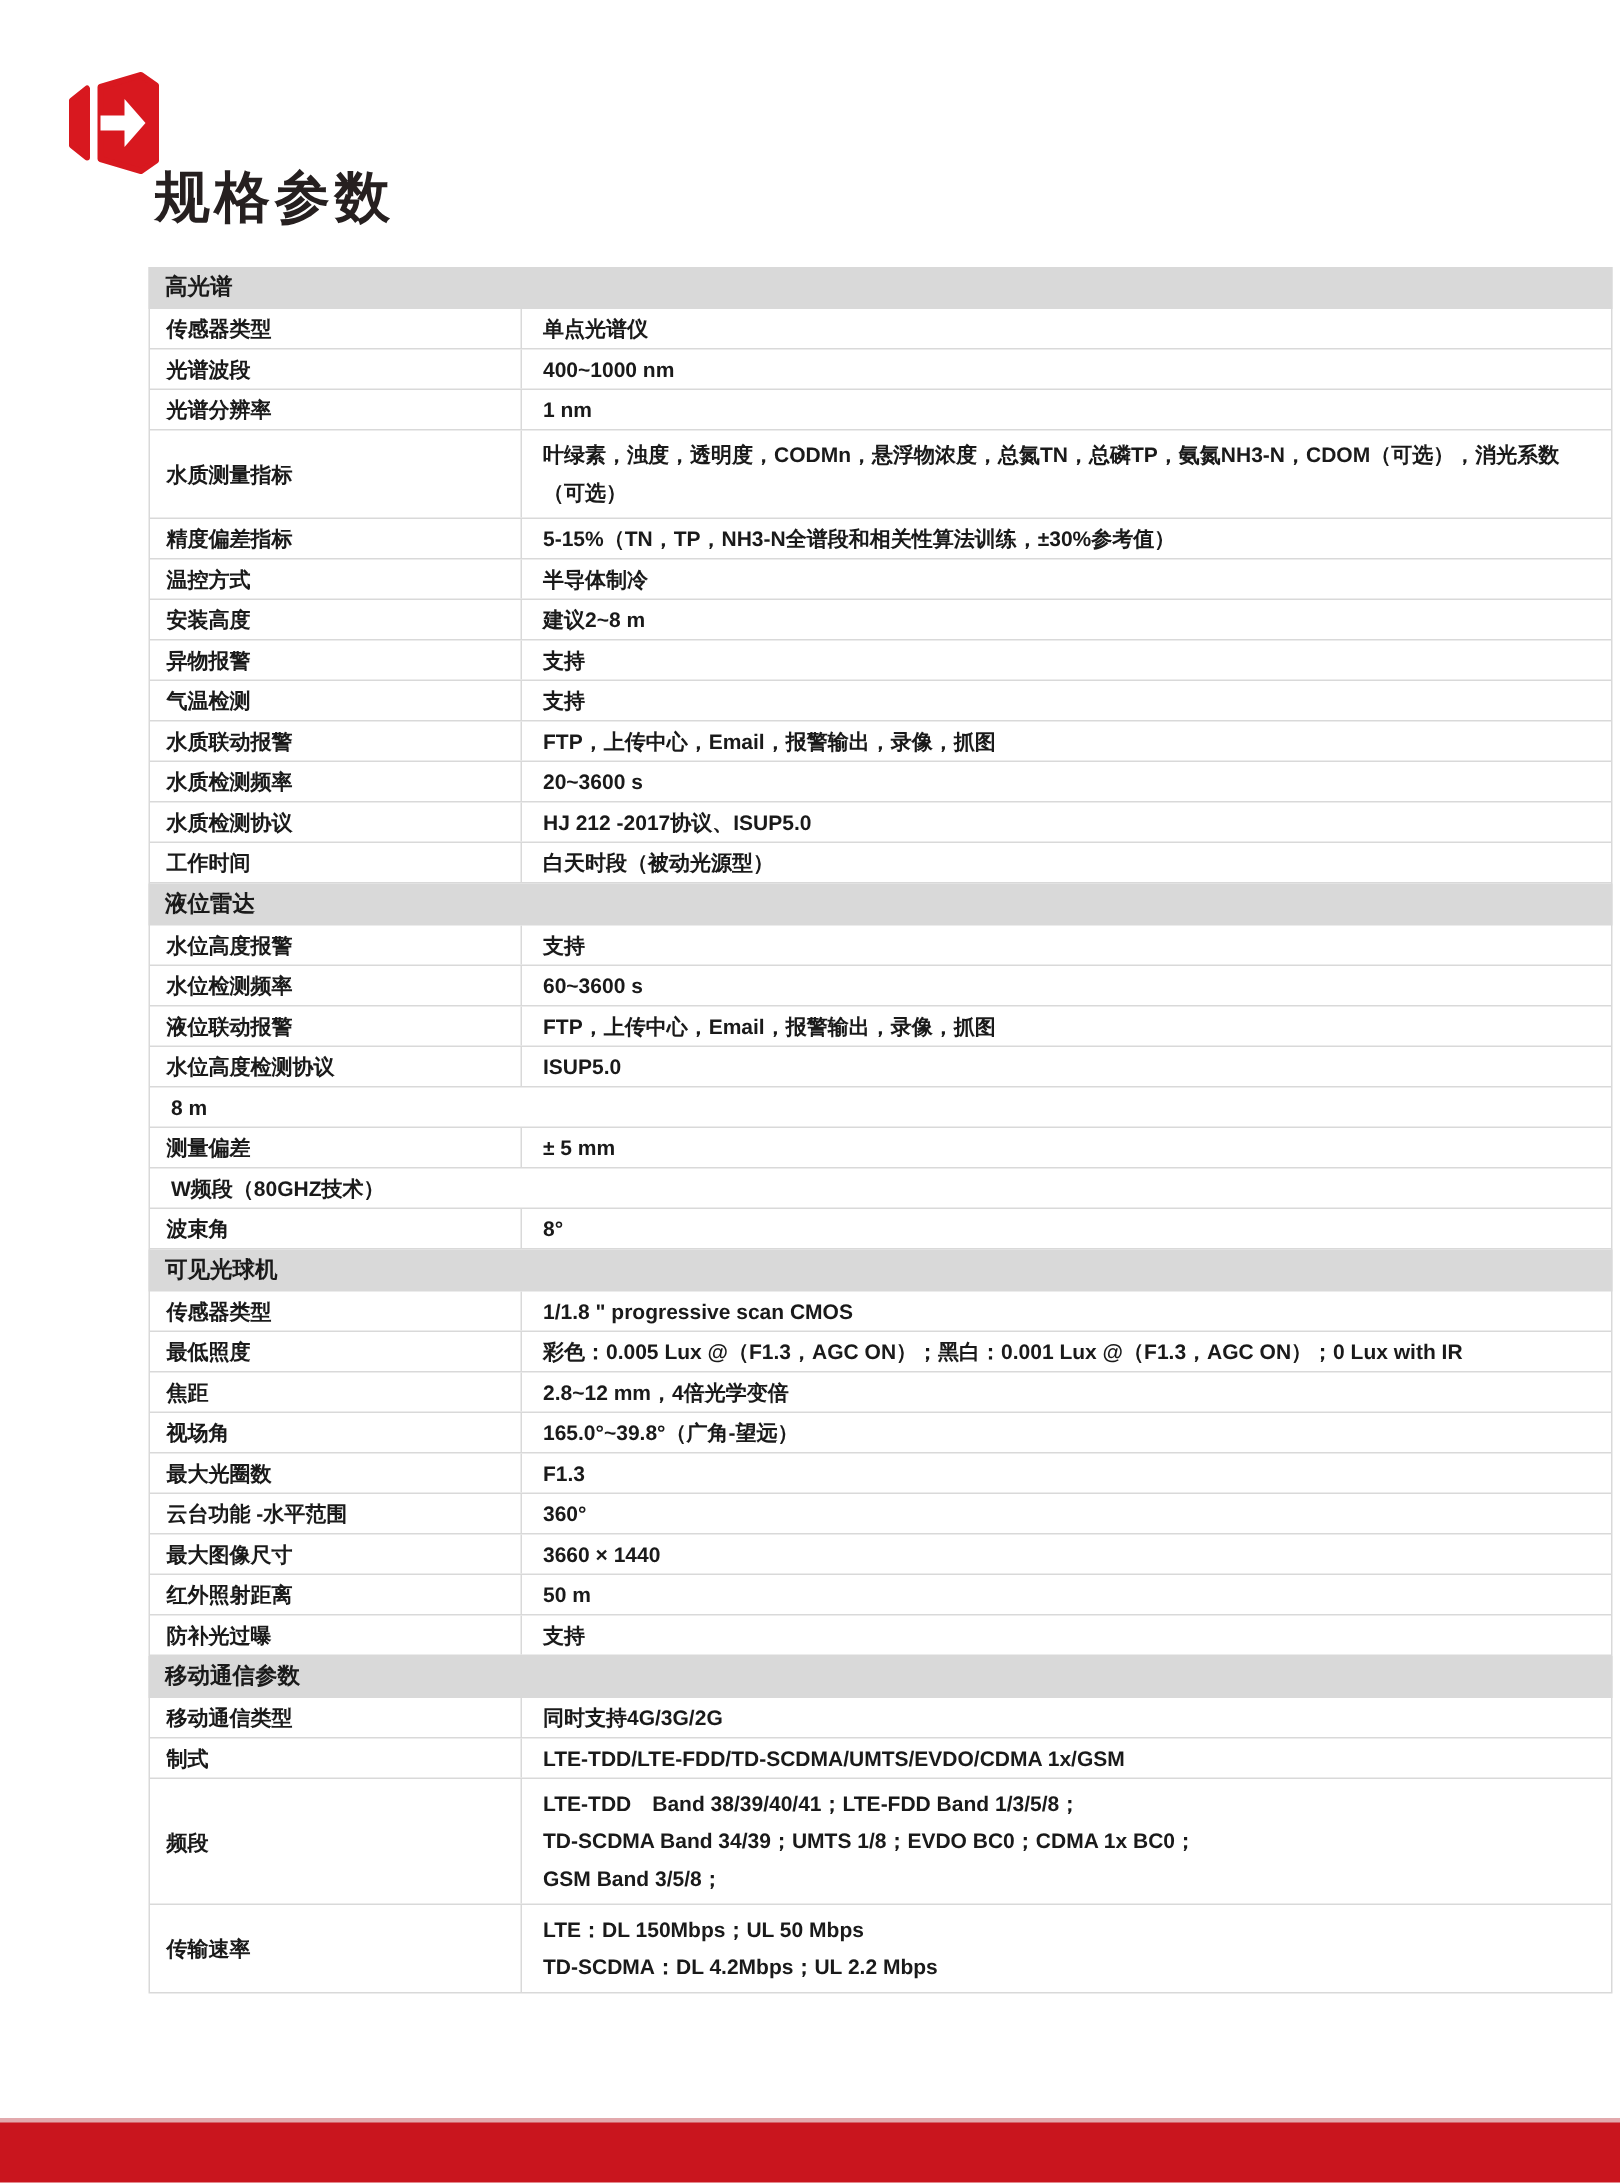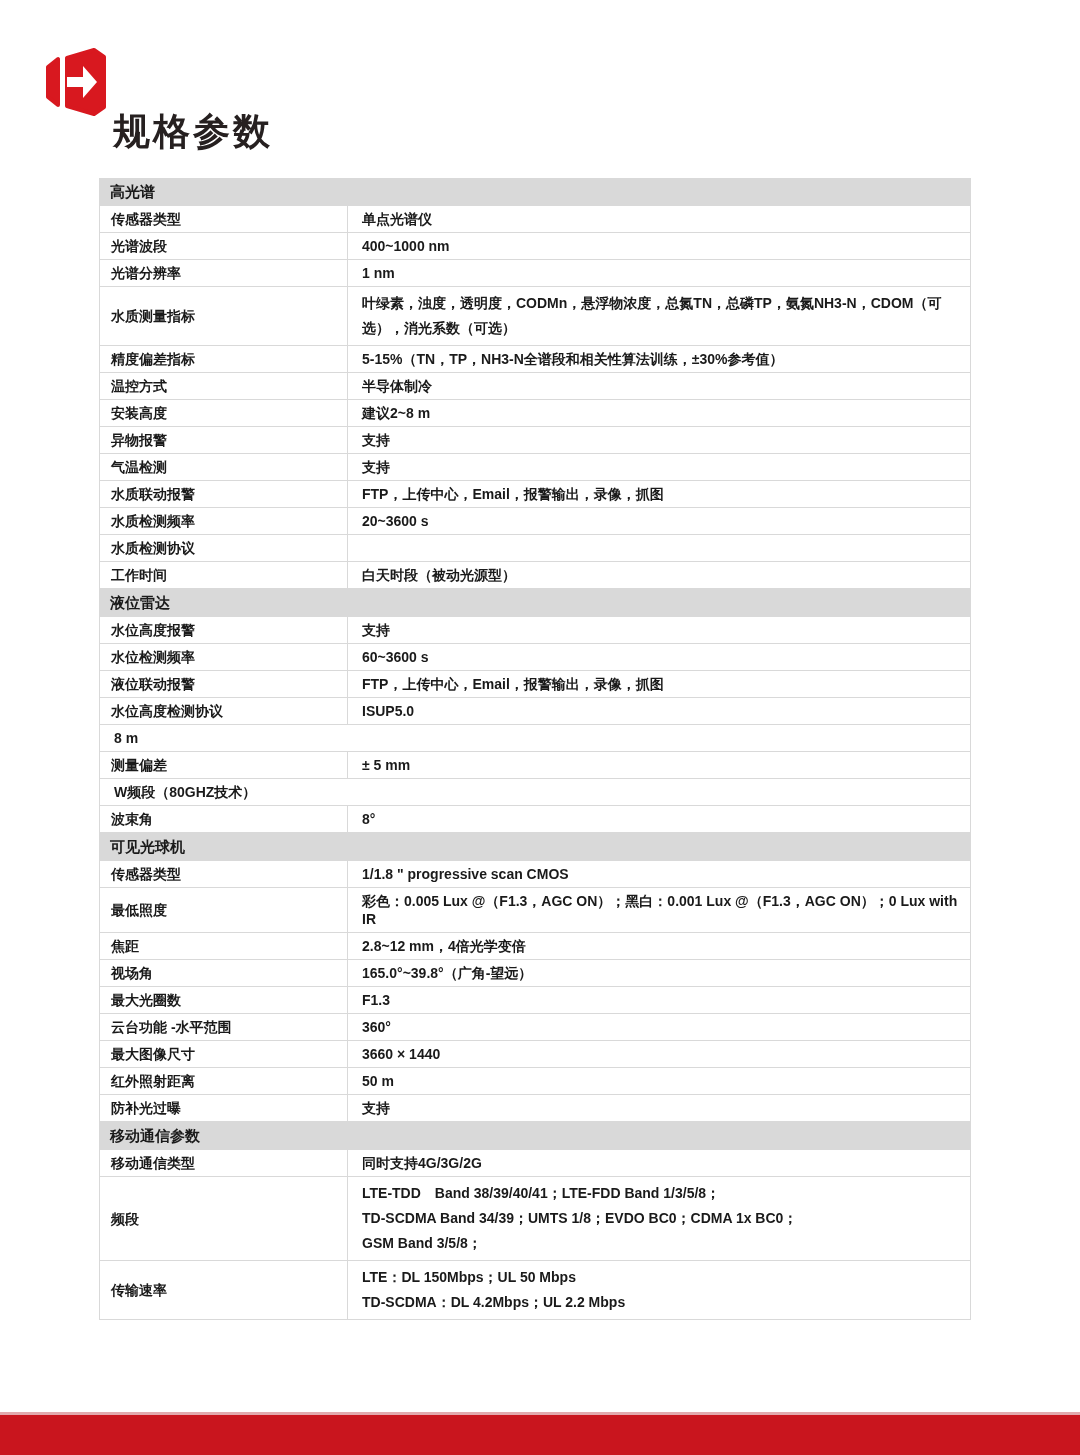--- a/index.html
+++ b/index.html
@@ -17,26 +17,26 @@
     background:#ffffff;
     position:relative;
     font-family:"Liberation Sans","DejaVu Sans",sans-serif;
     color:var(--text);
     overflow:hidden;
   }
   .logo{
     position:absolute;top:44px;left:44px;width:64px;height:76px;
   }
   .page-title{
-    position:absolute;top:110px;left:113px;
+    position:absolute;top:110px;left:103px;
     font-size:37px;font-weight:700;color:#262020;
     letter-spacing:3px;line-height:1.2;
   }
   .spec-table{
-    position:absolute;top:178px;left:99px;width:872px;
+    position:absolute;top:178px;left:99px;width:976px;
     border-left:1px solid var(--border);
     border-right:1px solid var(--border);
     font-size:14px;font-weight:600;
   }
   .section-header{
     background:var(--section-bg);
     font-weight:700;font-size:15px;
     padding:5px 0 5px 11px;
     line-height:18px;
     margin-left:-1px;margin-right:-1px;
@@ -147,20 +147,23 @@
       </div>
     </div>
     <div class="spec-row single">
       <div class="cell-label">水质检测频率</div>
       <div class="cell-value">
         <div class="value-line">20~3600 s</div>
       </div>
     </div>
     <div class="spec-row single">
       <div class="cell-label">水质检测协议</div>
+      <div class="cell-value">
+        <div class="value-line">HJ 212 -2017协议、ISUP5.0</div>
+      </div>
     </div>
     <div class="spec-row single">
       <div class="cell-label">工作时间</div>
       <div class="cell-value">
         <div class="value-line">白天时段（被动光源型）</div>
       </div>
     </div>
     <div class="section-header">液位雷达</div>
     <div class="spec-row single">
       <div class="cell-label">水位高度报警</div>
@@ -261,20 +264,26 @@
       <div class="cell-label">防补光过曝</div>
       <div class="cell-value">
         <div class="value-line">支持</div>
       </div>
     </div>
     <div class="section-header">移动通信参数</div>
     <div class="spec-row single">
       <div class="cell-label">移动通信类型</div>
       <div class="cell-value">
         <div class="value-line">同时支持4G/3G/2G</div>
+      </div>
+    </div>
+    <div class="spec-row single">
+      <div class="cell-label">制式</div>
+      <div class="cell-value">
+        <div class="value-line">LTE-TDD/LTE-FDD/TD-SCDMA/UMTS/EVDO/CDMA 1x/GSM</div>
       </div>
     </div>
     <div class="spec-row">
       <div class="cell-label">频段</div>
       <div class="cell-value">
         <div class="value-line">LTE-TDD　Band 38/39/40/41；LTE-FDD Band 1/3/5/8；</div>
         <div class="value-line">TD-SCDMA Band 34/39；UMTS 1/8；EVDO BC0；CDMA 1x BC0；</div>
         <div class="value-line">GSM Band 3/5/8；</div>
       </div>
     </div>

